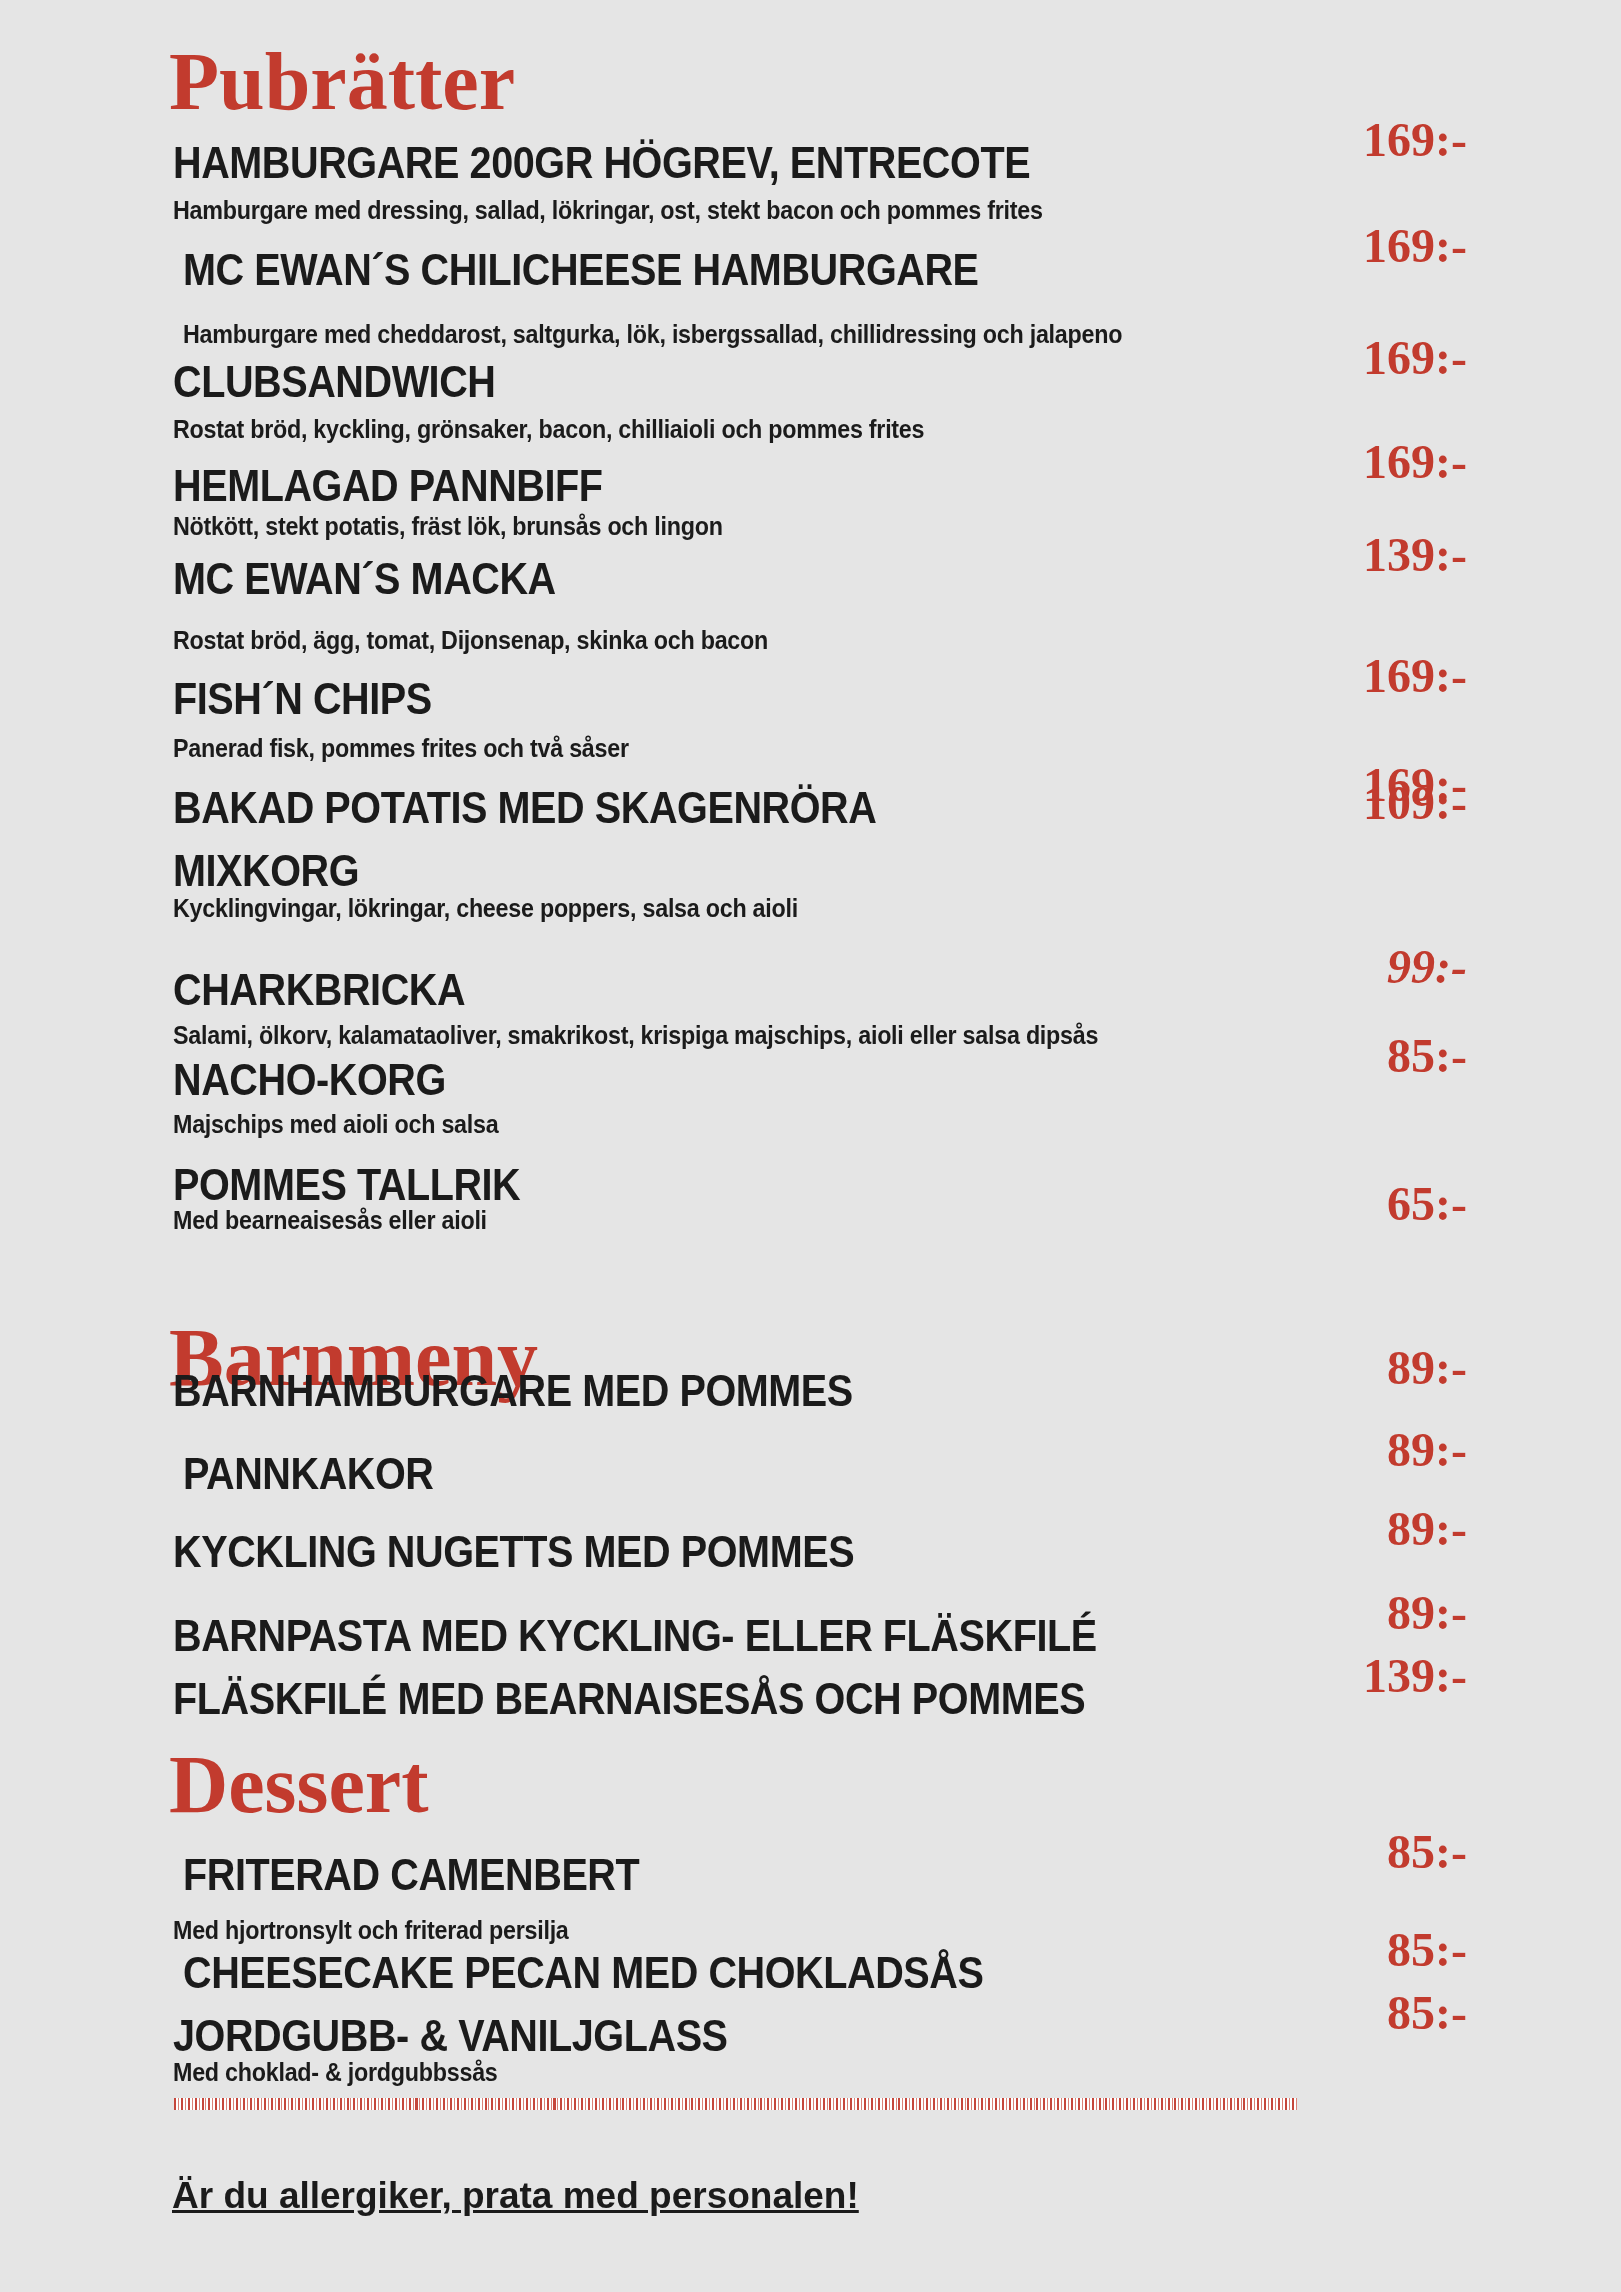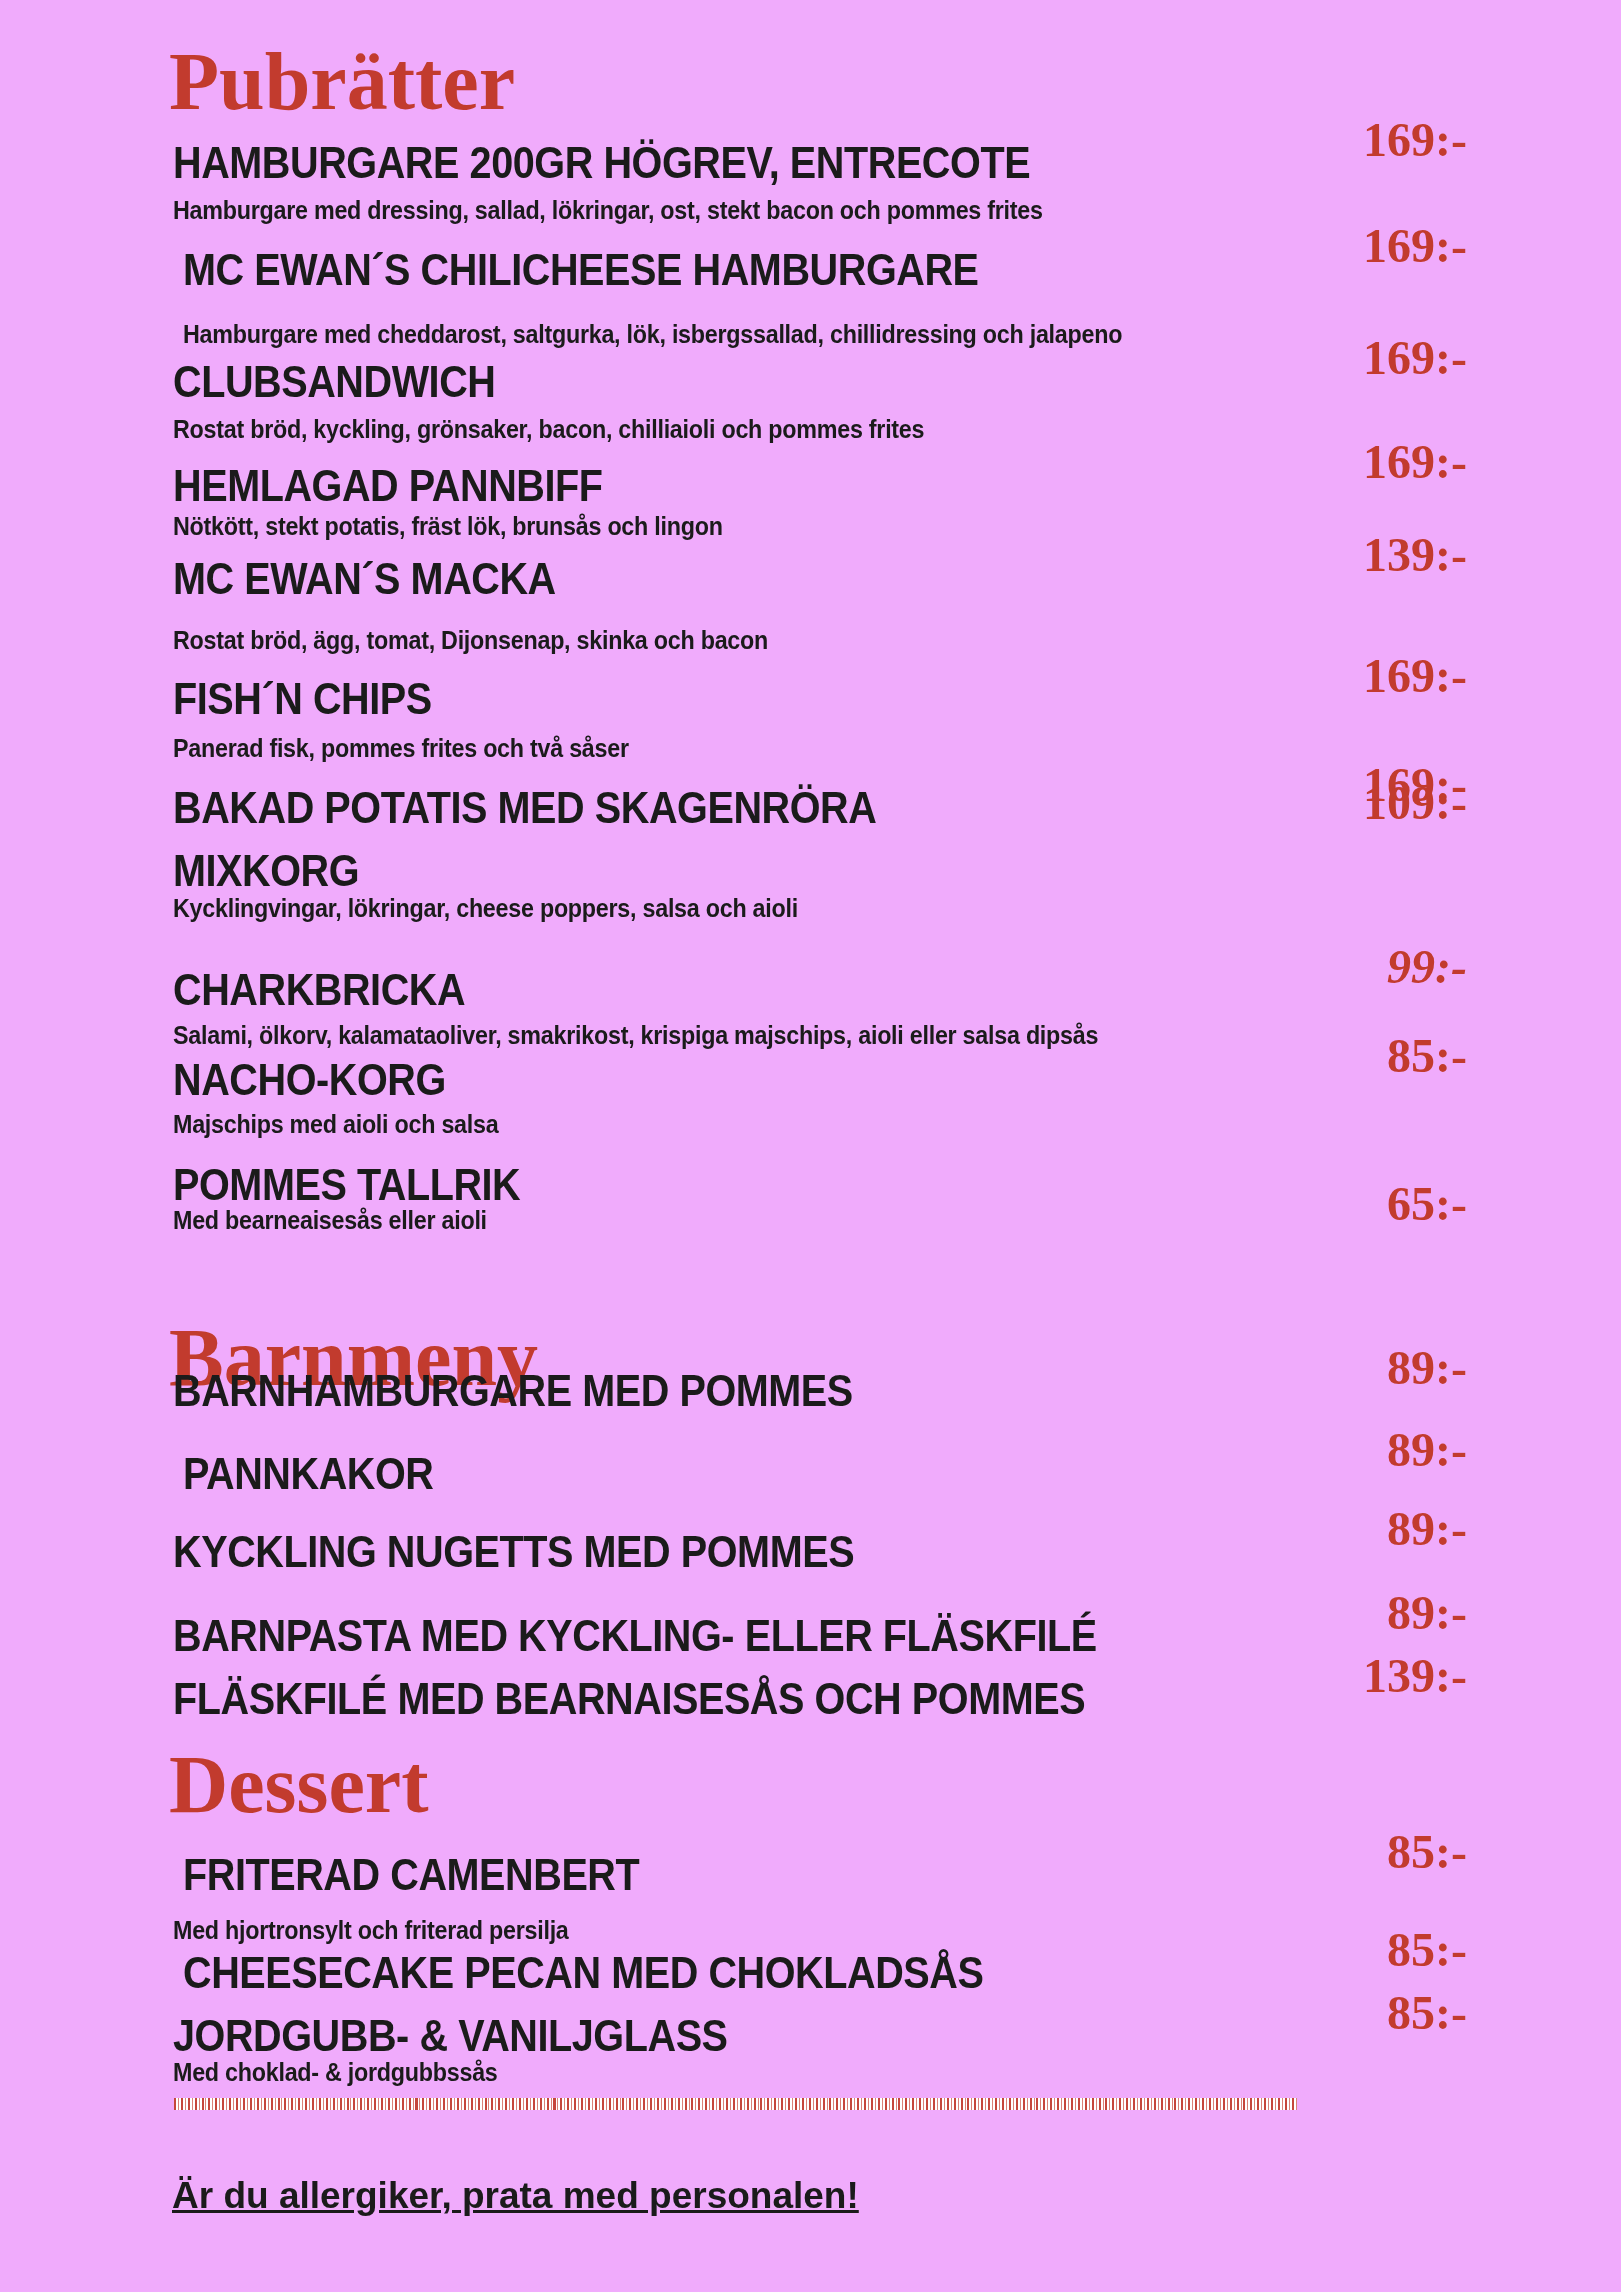--- a/index.html
+++ b/index.html
@@ -1,19 +1,19 @@
 <!DOCTYPE html>
 <html><head>
 <meta charset="utf-8">
 <style>
   html,body{margin:0;padding:0;background:#ffffff;}
   .page{
     position:relative;
     width:1621px;height:2293px;
-    background:#f0abfc;
+    background:#e5e5e5;
     overflow:hidden;
     font-family:"Liberation Sans",sans-serif;
   }
   
   .sec{
     position:absolute;left:169px;
     font-family:"Liberation Serif",serif;
     font-weight:700;font-size:82px;line-height:1;
     color:#c23b2e;white-space:nowrap;
   }

